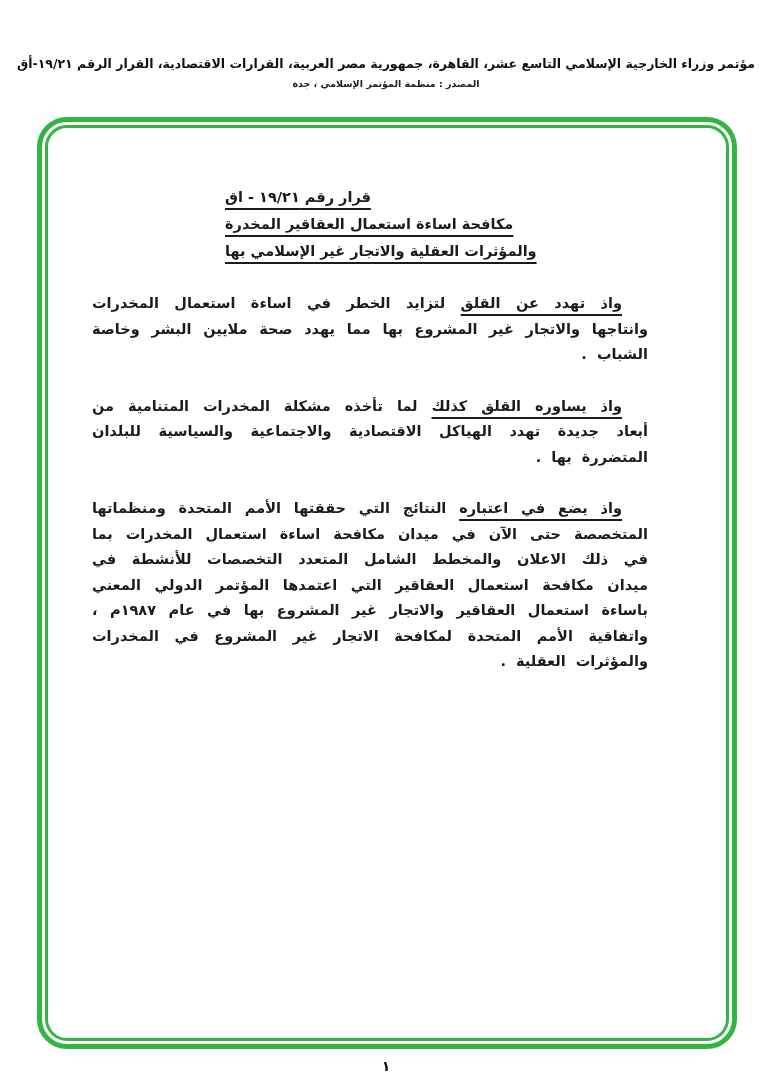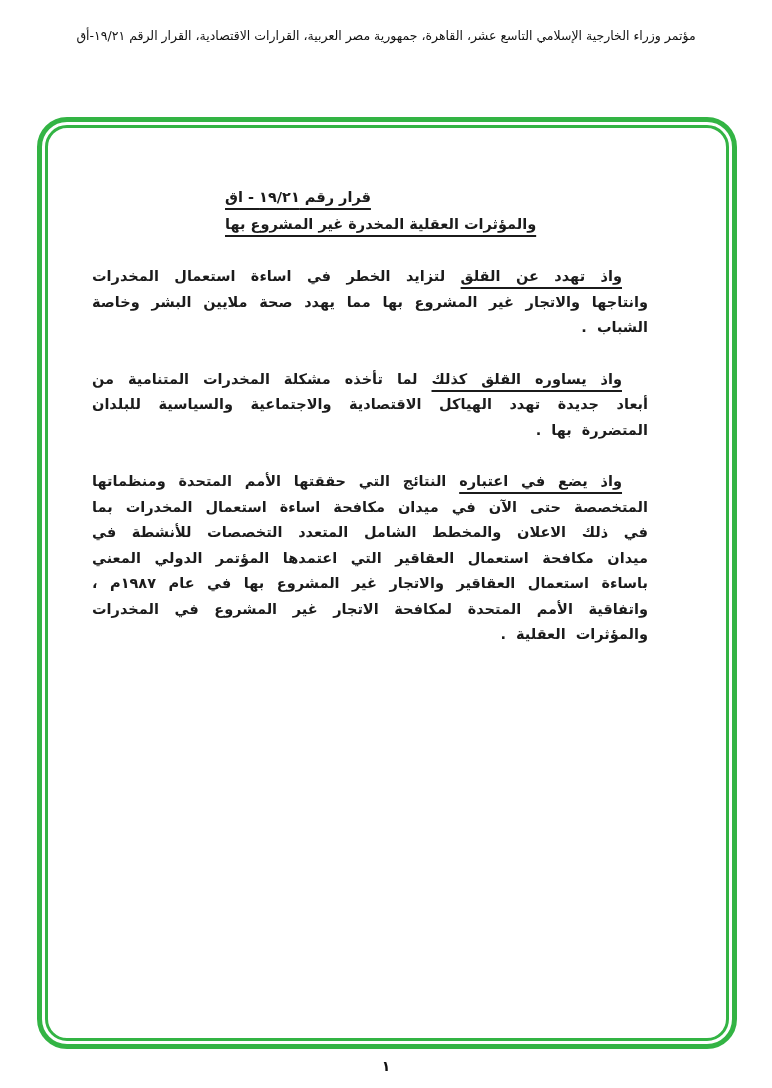--- a/index.html
+++ b/index.html
@@ -15,26 +15,26 @@
     position: relative;
     width: 772px;
     height: 1088px;
     background: #ffffff;
     overflow: hidden;
     color: #161616;
   }
   
   .doc-header {
     position: absolute;
-    top: 28px;
+    top: 56px;
     left: 0;
     right: 0;
     text-align: center;
     direction: rtl;
-    font-weight: normal;
+    font-weight: bold;
   }
   .doc-header-line1 {
     font-size: 12.5px;
     letter-spacing: 0;
     color: #111;
   }
   .doc-header-line2 {
     font-size: 9.5px;
     margin-top: 7px;
     color: #222;
@@ -104,29 +104,31 @@
     color: #111;
   }
 </style>
 </head>
 <body>
 
 <div class="page">
 
   <header class="doc-header">
     <div class="doc-header-line1">مؤتمر وزراء الخارجية الإسلامي التاسع عشر، القاهرة، جمهورية مصر العربية، القرارات الاقتصادية، القرار الرقم ١٩/٢١-أق</div>
+    <div class="doc-header-line2">المصدر :  منظمة المؤتمر الإسلامي ، جدة</div>
   </header>
 
   <div class="frame-outer">
     <div class="frame-inner">
       <main class="doc-body">
 
         <div class="title-block">
           <div><span class="u">قرار رقم ١٩/٢١ - اق</span></div>
-          <div><span class="u">والمؤثرات العقلية المخدرة غير المشروع بها</span></div>
+          <div><span class="u">مكافحة اساءة استعمال العقاقير المخدرة</span></div>
+          <div><span class="u">والمؤثرات العقلية والاتجار غير الإسلامي بها</span></div>
         </div>
 
 
 
         <p class="para"><span class="lead">واذ تهدد عن القلق</span> <span>لتزايد الخطر في اساءة استعمال المخدرات وانتاجها والاتجار غير المشروع بها مما يهدد صحة ملايين البشر وخاصة الشباب .</span></p>
 
         <p class="para"><span class="lead">واذ يساوره القلق كذلك</span> <span>لما تأخذه مشكلة المخدرات المتنامية من أبعاد جديدة تهدد الهياكل الاقتصادية والاجتماعية والسياسية للبلدان المتضررة بها .</span></p>
 
         <p class="para"><span class="lead">واذ يضع في اعتباره</span> <span>النتائج التي حققتها الأمم المتحدة ومنظماتها المتخصصة حتى الآن في ميدان مكافحة اساءة استعمال المخدرات بما في ذلك الاعلان والمخطط الشامل المتعدد التخصصات للأنشطة في ميدان مكافحة استعمال العقاقير التي اعتمدها المؤتمر الدولي المعني باساءة استعمال العقاقير والاتجار غير المشروع بها في عام ١٩٨٧م ، واتفاقية الأمم المتحدة لمكافحة الاتجار غير المشروع في المخدرات والمؤثرات العقلية .</span></p>
 

